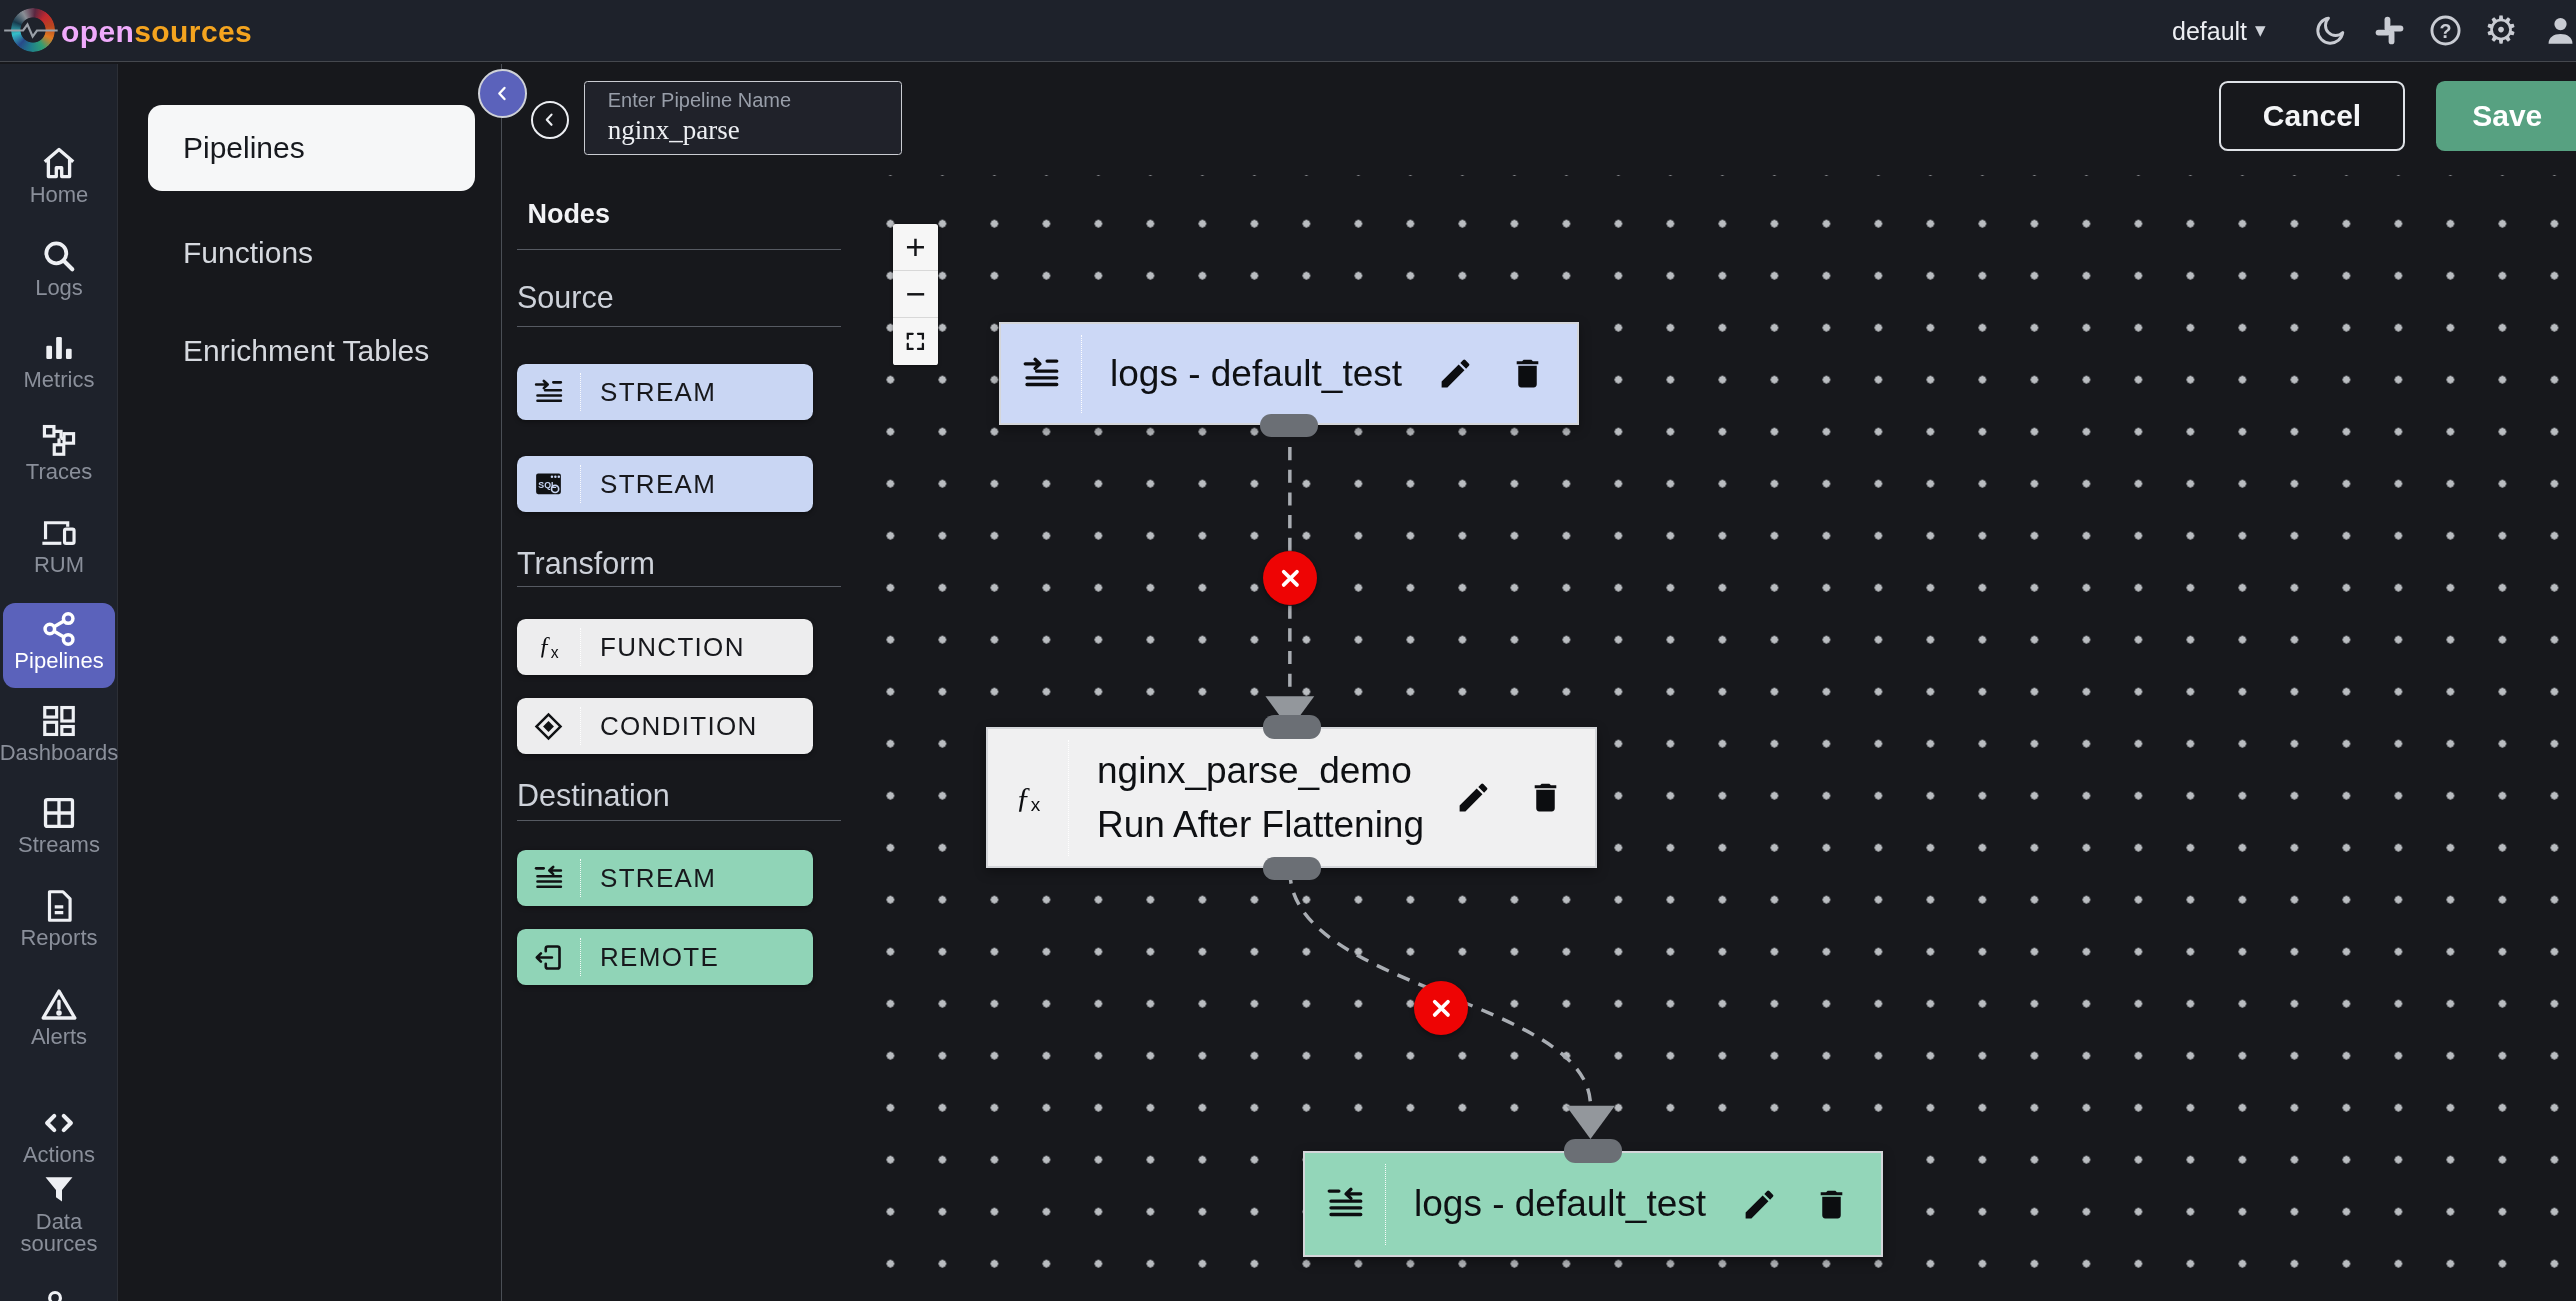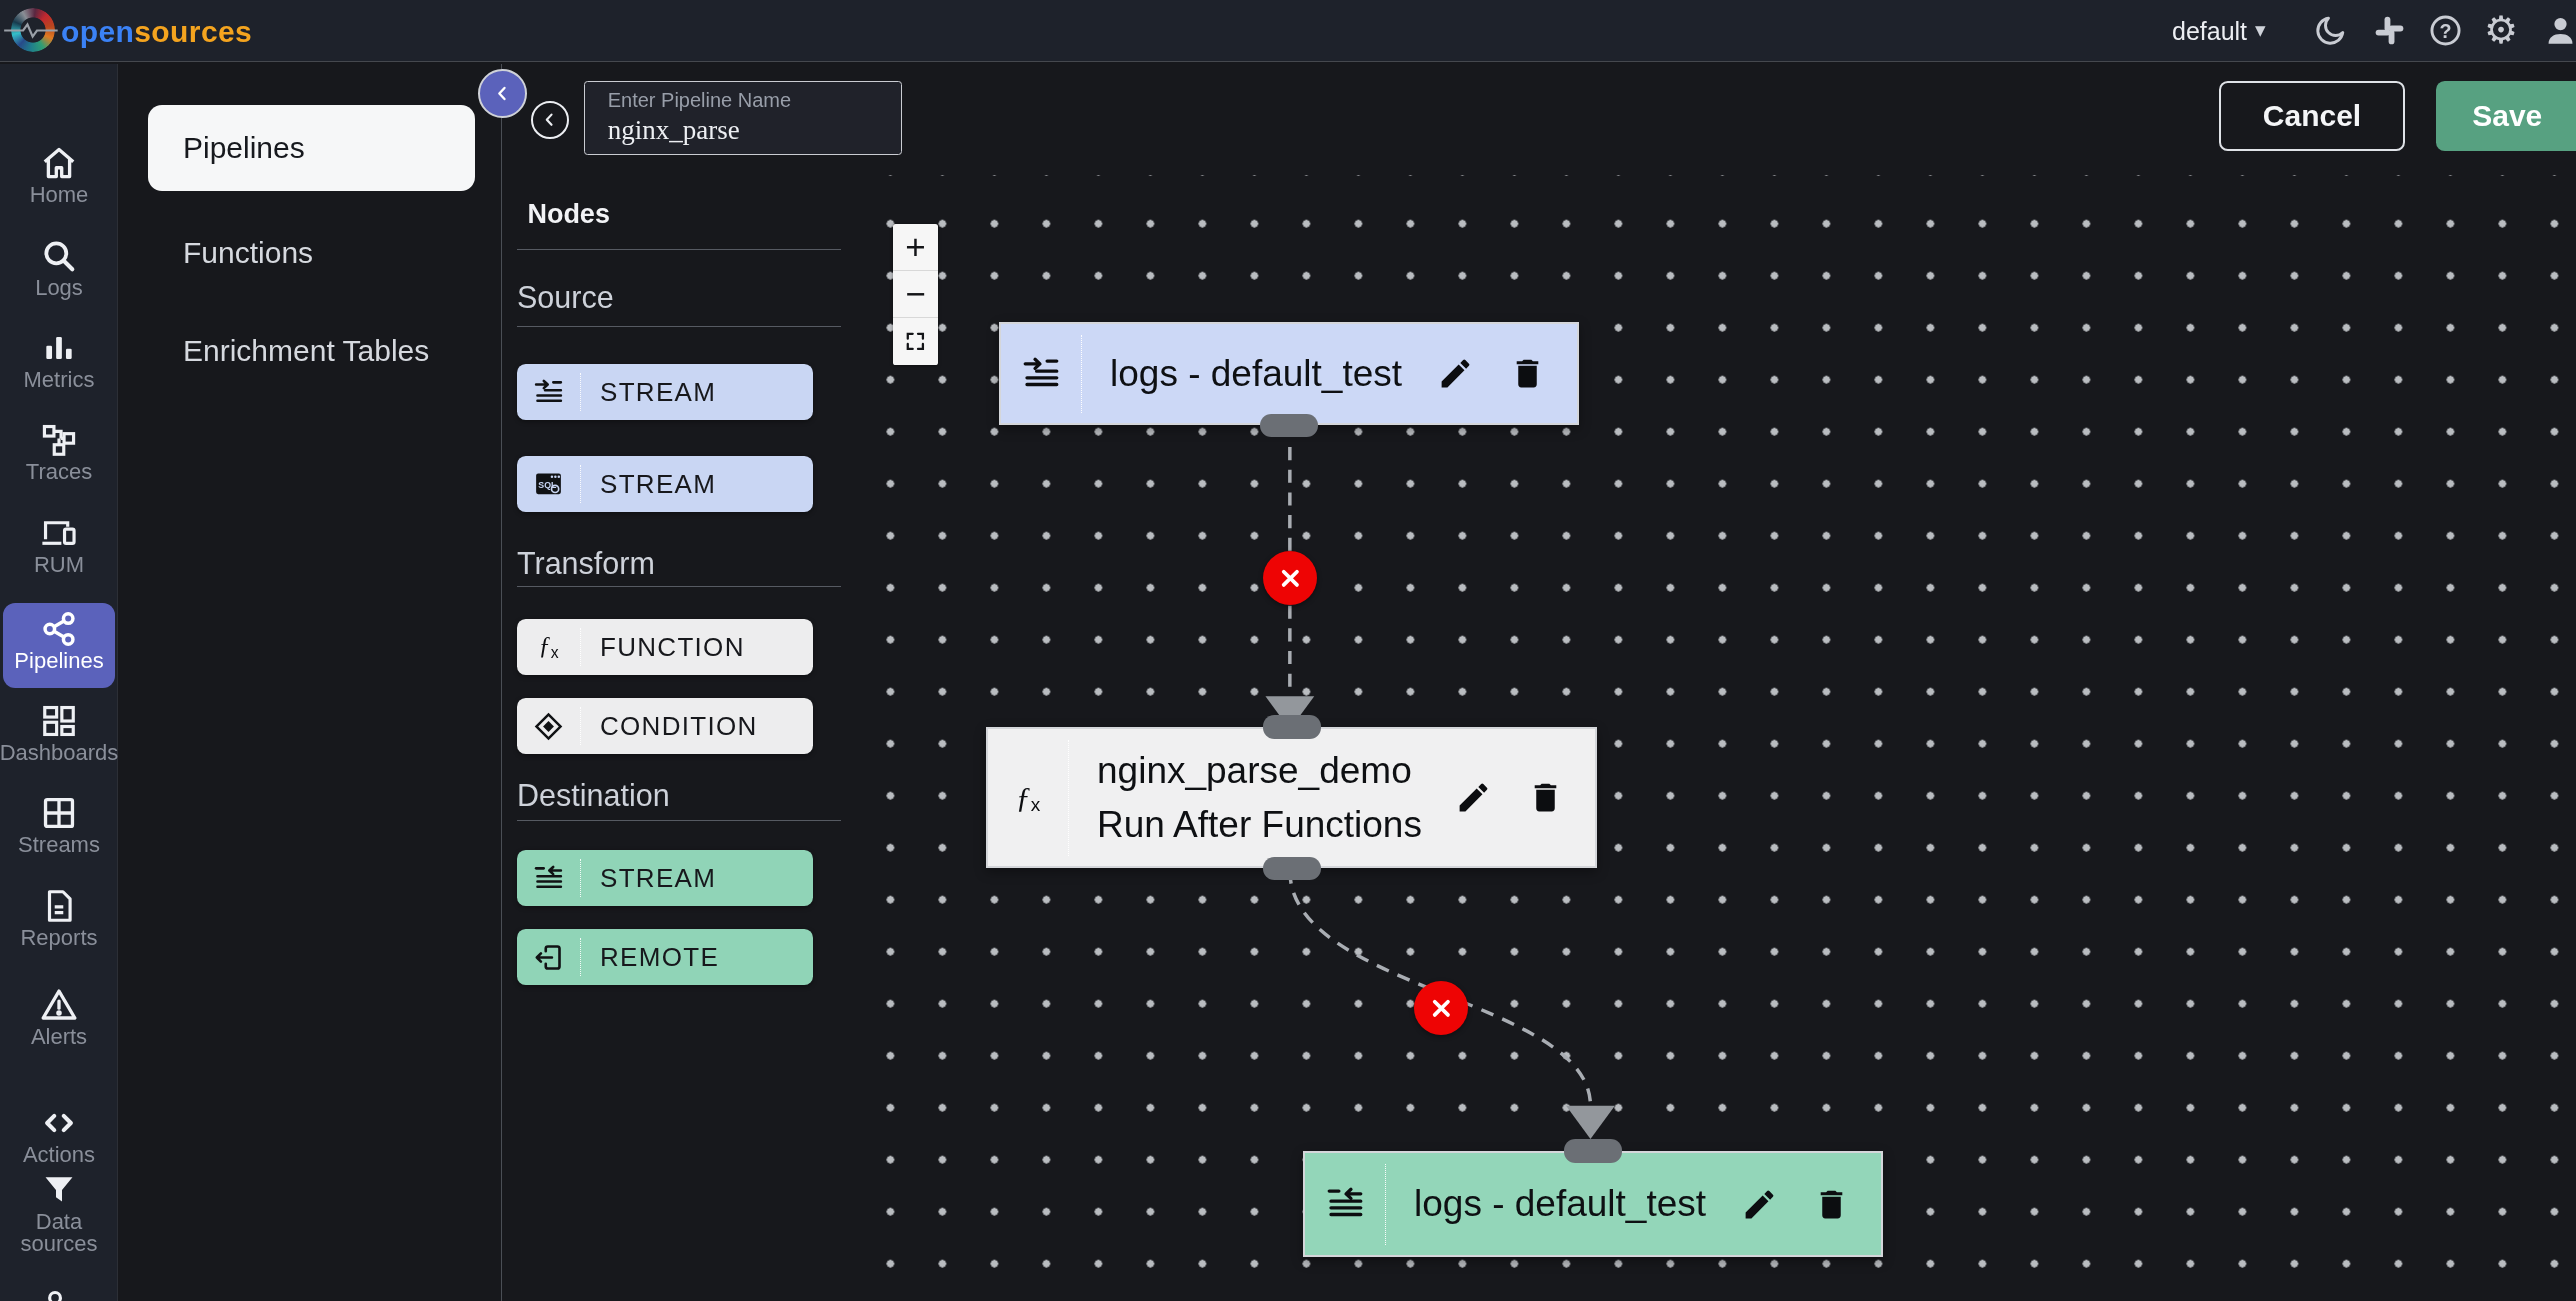--- a/index.html
+++ b/index.html
@@ -15,21 +15,21 @@
   
   .navbar { left:0; top:0; width:2576px; height:62px; background:#1e222b; border-bottom:1.7px solid #45484e; }
   .logo-ring {
     left:11.3px; top:7.8px; width:44px; height:44px; border-radius:50%;
     background:conic-gradient(from -30deg,#8a8f96,#5a2640,#c22830,#b8451f,#e07b22,#2f9e74,#1f7f8c,#274a8a,#35bfc9,#173a4d,#8a8f96);
     -webkit-mask:radial-gradient(circle, transparent 12.2px, #000 13px);
             mask:radial-gradient(circle, transparent 12.2px, #000 13px);
   }
   .logo-pulse { left:3.5px; top:21px; width:59px; height:19px; }
   .wordmark { left:61px; top:15px; font-size:30px; font-weight:700; letter-spacing:0.4px; }
-  .wm-open { color:#3b82f6; }
+  .wm-open { color:#f0abfc; }
   .wm-ob { color:#f4a41f; }
   .nav-right-label { top:16.6px; font-size:25px; color:#eceef2; }
   .nav-caret { top:18.3px; font-size:21px; color:#cfd3da; }
   .nav-ic { top:11.3px; width:38px; height:38px; color:#c9ccd3; display:flex; align-items:center; justify-content:center; cursor:pointer; }
   .nav-ic svg { width:35px; height:35px; }
   .gear-glyph { font-size:38px; line-height:38px; color:#c9ccd3; }
 
   
   .sidebar { left:0; top:64px; width:118px; height:1238px; background:#1e222b; border-right:1.7px solid #2c2f36; }
   .side-item { left:0; width:118px; height:87px; display:flex; flex-direction:column; align-items:center; justify-content:flex-start; cursor:pointer; }
@@ -330,21 +330,21 @@
       <div class="handle" style="bottom:-14px"></div>
     </div>
 
     <div class="abs node-card" style="left:483px; top:552px; width:611px; height:141px; background:#f0f0f1">
       <div class="nic">
           <span class="fx-glyph">ƒ<span class="sub">x</span></span>
         </div>
       <div class="nsep"></div>
       <div class="ntext">
         <div>nginx_parse_demo</div>
-        <div>Run After Functions</div>
+        <div>Run After Flattening</div>
       </div>
       <div class="nacts">
         <svg viewBox="0 0 24 24" fill="currentColor">
             <path d="M3 17.25V21h3.75L17.81 9.94l-3.75-3.75L3 17.25zM20.71 7.04a1 1 0 0 0 0-1.41l-2.34-2.34a1 1 0 0 0-1.41 0l-1.83 1.83 3.75 3.75 1.83-1.83z"></path>
           </svg>
         <svg viewBox="0 0 24 24" fill="currentColor">
             <path d="M6 19a2 2 0 0 0 2 2h8a2 2 0 0 0 2-2V7H6v12zM19 4h-3.5l-1-1h-5l-1 1H5v2h14V4z"></path>
           </svg>
       </div>
       <div class="handle" style="top:-14px"></div>

